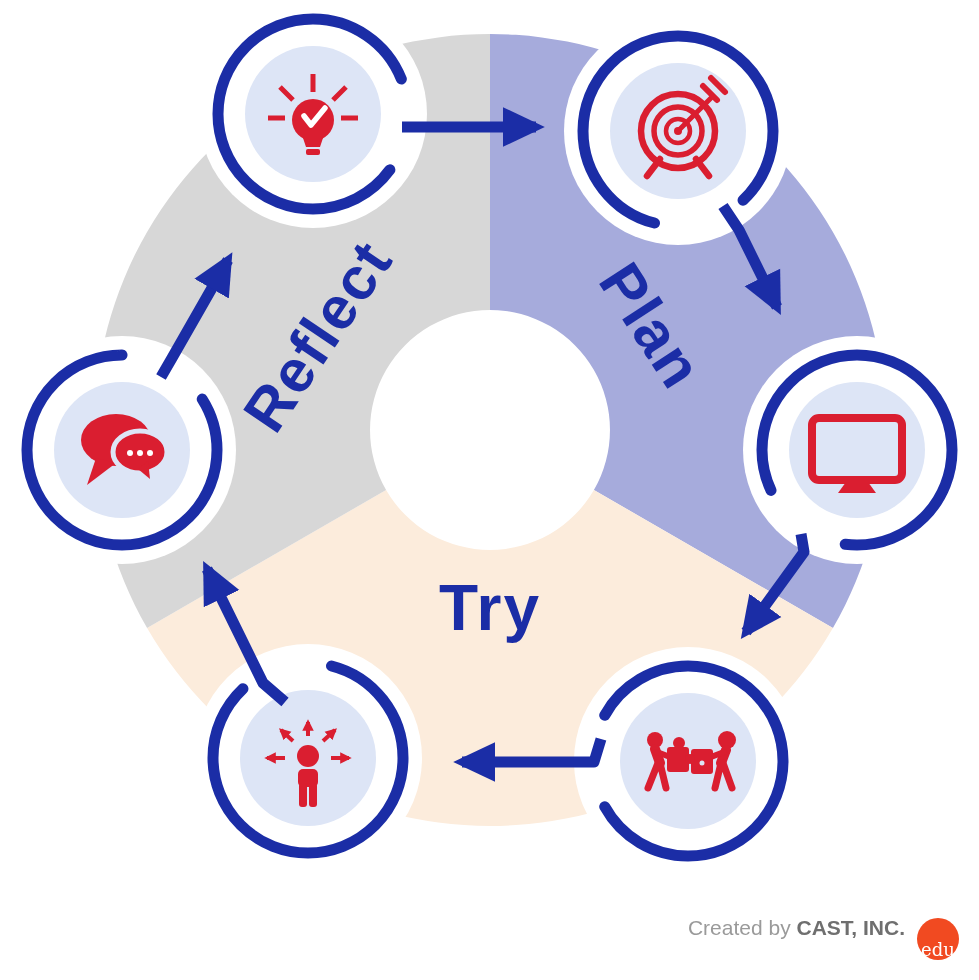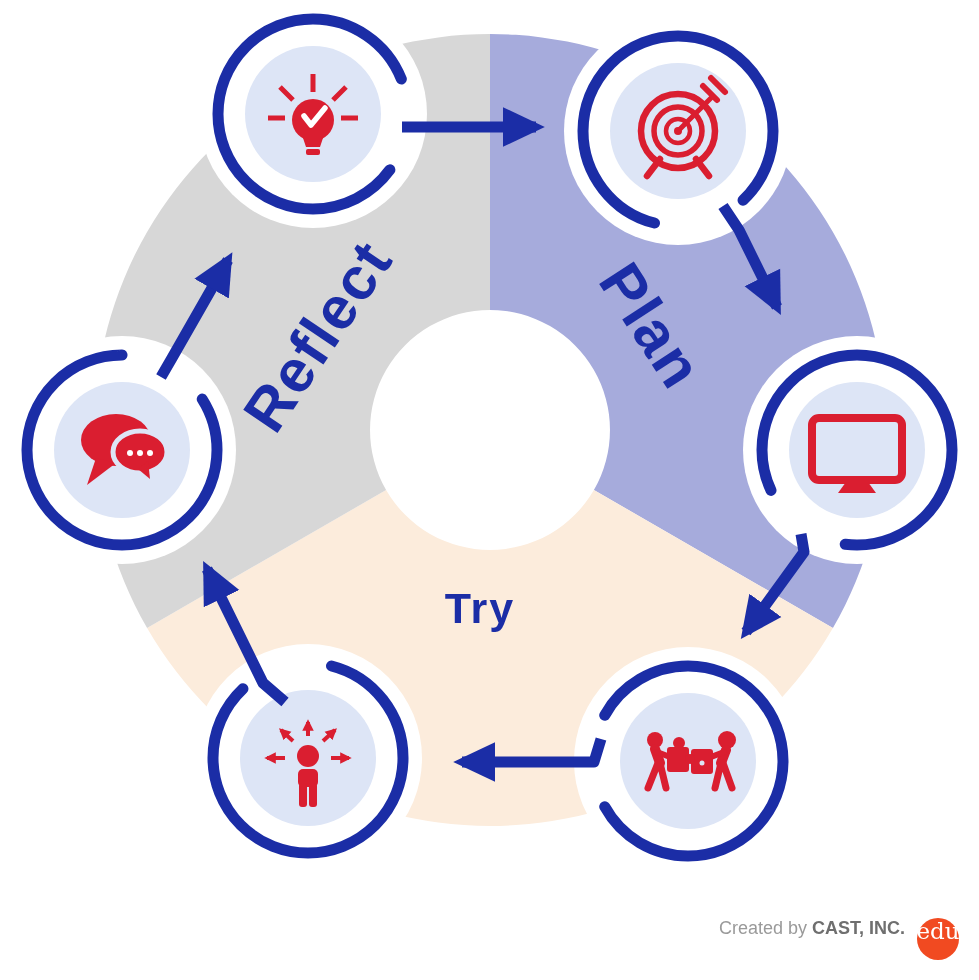--- a/index.html
+++ b/index.html
@@ -15,28 +15,28 @@
   .stroke-blue{stroke:var(--color-blue,#1b2da6);fill:none;}
   .node-bg{fill:#ffffff;}
   .node-inner{fill:var(--color-node_fill,#dde5f6);}
   .sep-node{stroke:var(--color-node_fill,#dde5f6);}
   .label{position:absolute;font-weight:bold;color:var(--color-blue,#1b2da6);
          letter-spacing:2px;white-space:nowrap;}
   .label-plan{left:651px;top:326px;font-size:60px;
               transform:translate(-50%,-50%) rotate(57deg);}
   .label-reflect{left:318px;top:336px;font-size:60px;
               transform:translate(-50%,-50%) rotate(-56deg);}
-  .label-try{left:480px;top:608px;font-size:43px;transform:translate(-50%,-50%);}
+  .label-try{left:490px;top:608px;font-size:64px;transform:translate(-50%,-50%);}
   .credits{position:absolute;top:916px;right:74px;text-align:center;
-           font-size:18px;line-height:24px;color:var(--color-credit_text,#9a9a9a);}
+           font-size:21px;line-height:24px;color:var(--color-credit_text,#9a9a9a);}
   .credits b{color:var(--color-credit_bold,#6f6f6f);font-weight:bold;}
   .edu-logo{position:absolute;left:917px;top:918px;width:42px;height:42px;border-radius:50%;
             background:var(--color-logo_orange,#f14a21);color:#fff;
-            font-family:"DejaVu Serif",serif;font-size:23px;
-            display:flex;align-items:flex-start;justify-content:center;}
+            font-family:"DejaVu Serif",serif;font-size:18px;
+            display:flex;align-items:flex-end;justify-content:center;}
 </style>
 </head>
 <body>
 
 <div class="stage">
 
 <svg class="scene" width="979" height="980" viewBox="0 0 979 980">
   <defs>
     <marker id="ah-blue" viewBox="0 0 4 4" markerWidth="4" markerHeight="4" refX="3.0" refY="2" orient="auto">
       <path d="M0,0.2 L3.8,2 L0,3.8 Z" class="fill-blue"></path>

